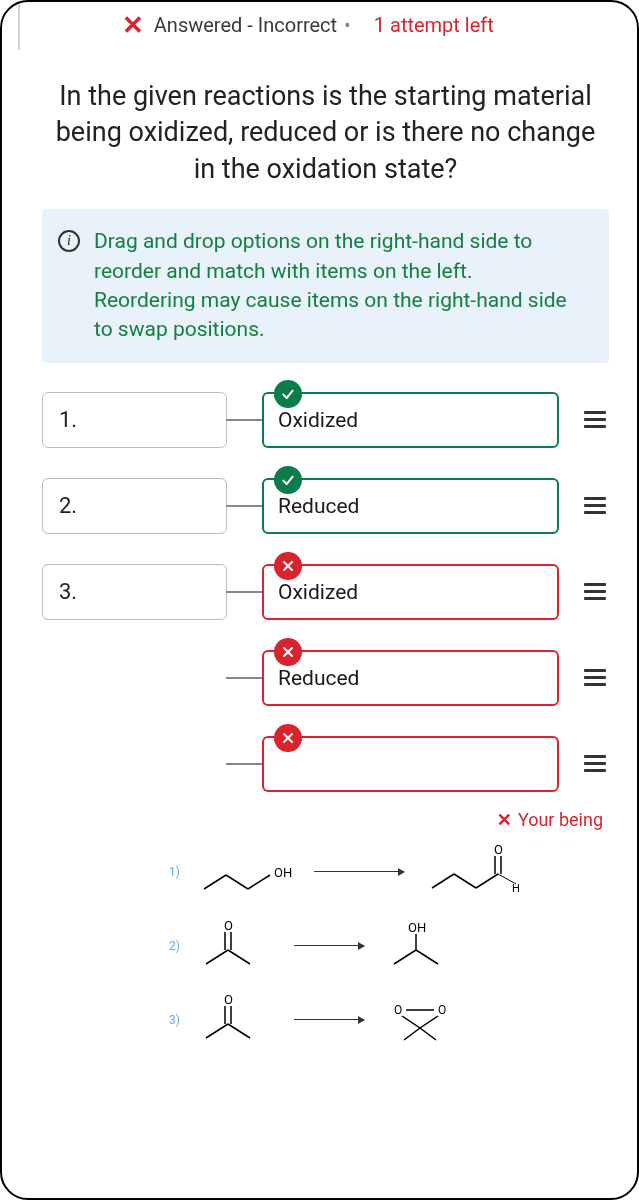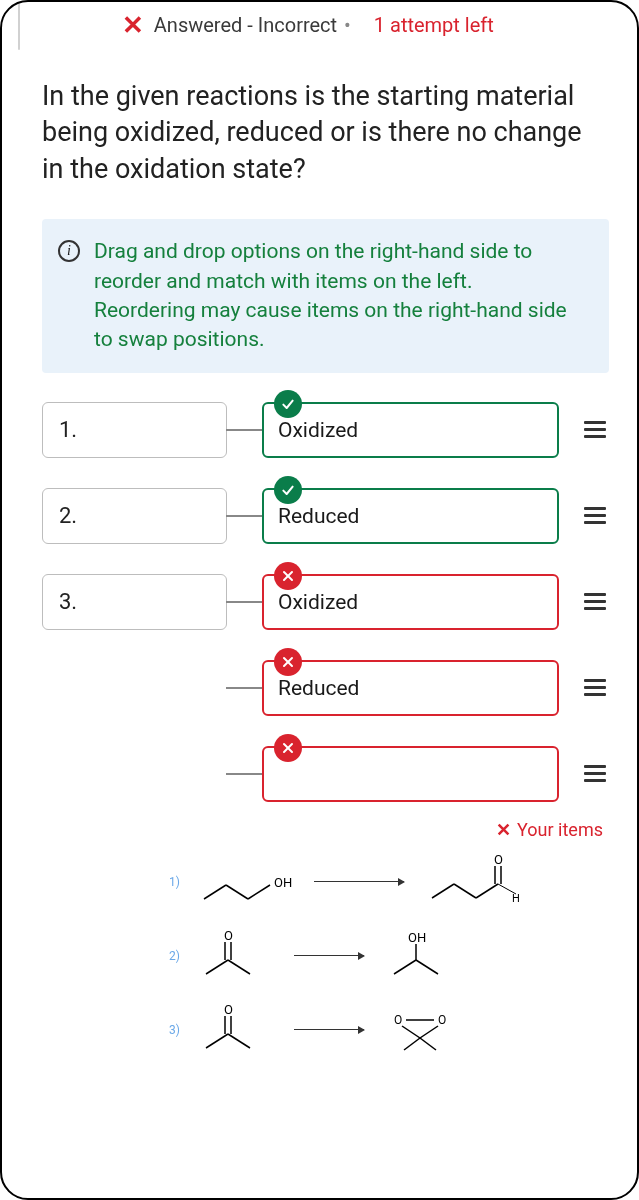--- a/index.html
+++ b/index.html
@@ -5,21 +5,21 @@
   * { box-sizing: border-box; margin: 0; padding: 0; }
   html, body { width: 639px; height: 1200px; font-family: -apple-system, BlinkMacSystemFont, "Segoe UI", Roboto, sans-serif; background: #fff; color: #1a1a1a; }
   .frame { width: 639px; height: 1200px; border: 2px solid #000; border-radius: 28px; overflow: hidden; position: relative; }
   .scroll-track { position: absolute; left: 16px; top: 0; width: 2px; height: 48px; background: rgba(0,0,0,0.18); border-radius: 2px; }
   .content { padding: 0 28px 0 40px; }
   .status-row { display: flex; align-items: center; gap: 10px; padding: 10px 0 10px 80px; font-size: 20px; }
   .status-x { color: #d9232e; font-weight: 700; font-size: 26px; line-height: 1; }
   .status-text { color: #3a3a3a; }
   .status-attempts { color: #d9232e; margin-left: 16px; }
   .status-dot { color: #888; padding: 0 2px; }
-  .question { font-size: 27px; line-height: 1.35; margin: 30px 0 32px 0; color: #222; }
+  .question { font-size: 27px; line-height: 1.35; margin: 30px 0 22px 0; color: #222; text-align: center; }
   .info-box { background: #e9f2fa; border-radius: 4px; padding: 18px 20px 18px 16px; display: flex; gap: 14px; margin-bottom: 26px; }
   .info-icon { width: 22px; height: 22px; border: 2px solid #333; border-radius: 50%; flex: 0 0 22px; display: flex; align-items: center; justify-content: center; font-family: Georgia, serif; font-size: 14px; font-style: italic; margin-top: 3px; }
   .info-text { font-size: 21px; line-height: 1.4; color: #15803d; }
   .match-area { display: flex; flex-direction: column; gap: 24px; }
   .match-row { display: flex; align-items: center; position: relative; min-height: 62px; }
   .left-box { width: 185px; min-height: 56px; border: 1px solid #bdbdbd; border-radius: 6px; display: flex; align-items: center; padding: 0 16px; font-size: 22px; color: #222; background: #fff; }
   .connect { width: 36px; height: 2px; background: #888; flex: 0 0 36px; align-self: center; margin-left: -1px; }
   .right-wrap { flex: 1; display: flex; align-items: center; gap: 22px; position: relative; }
   .right-box { flex: 1; min-height: 56px; border: 2px solid; border-radius: 6px; display: flex; align-items: center; padding: 8px 14px 8px 14px; font-size: 21px; background: #fff; position: relative; }
   .right-box.correct { border-color: #0a7d4a; }
@@ -167,21 +167,21 @@
               <span></span>
               <span></span>
             </div>
         </div>
       </div>
 
     </div>
 
     <div class="your-answer">
       <span class="xmark">✕</span>
-      <span>Your items</span>
+      <span>Your being</span>
     </div>
 
     <div class="reactions">
 
       <div class="reaction-row">
         <div class="react-num">1)</div>
         <svg class="mol" width="100" height="50">
           <line x1="8" y1="42" x2="30" y2="28" stroke="#000" stroke-width="1.5"></line>
           <line x1="30" y1="28" x2="52" y2="42" stroke="#000" stroke-width="1.5"></line>
           <line x1="52" y1="42" x2="74" y2="28" stroke="#000" stroke-width="1.5"></line>

